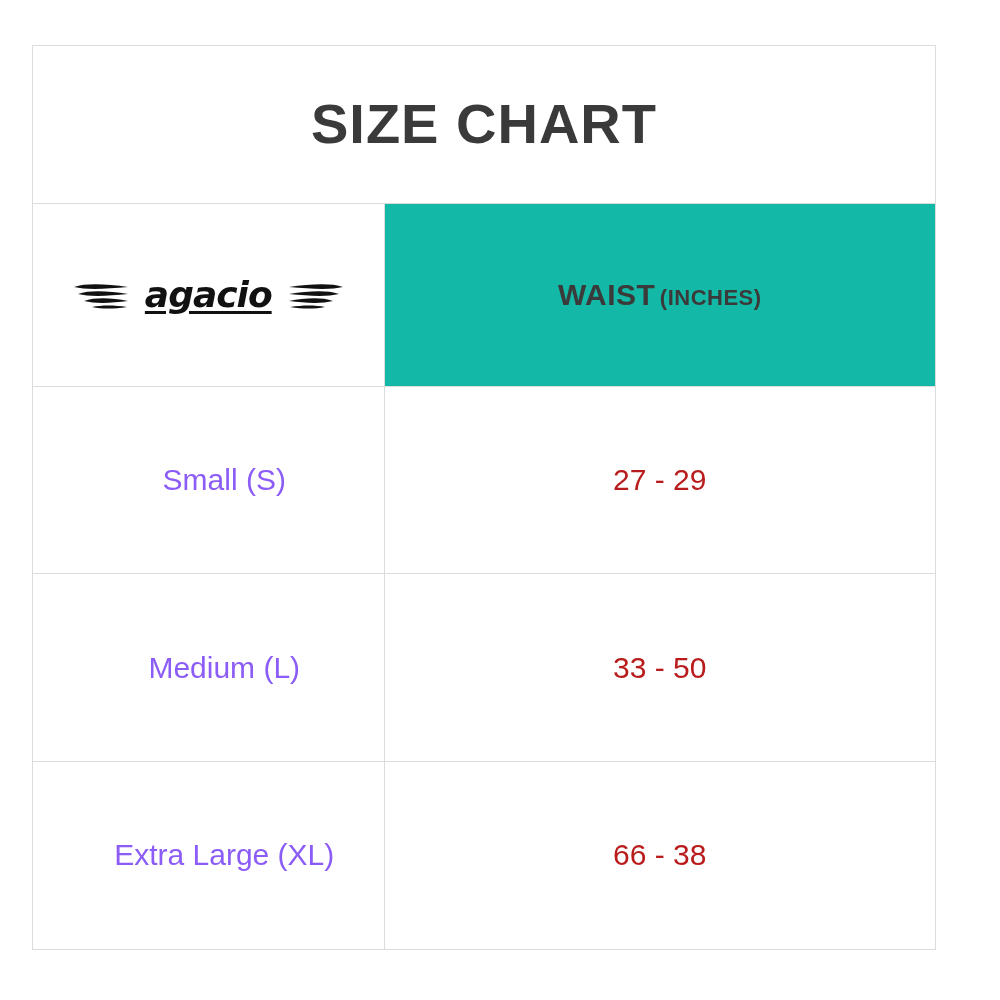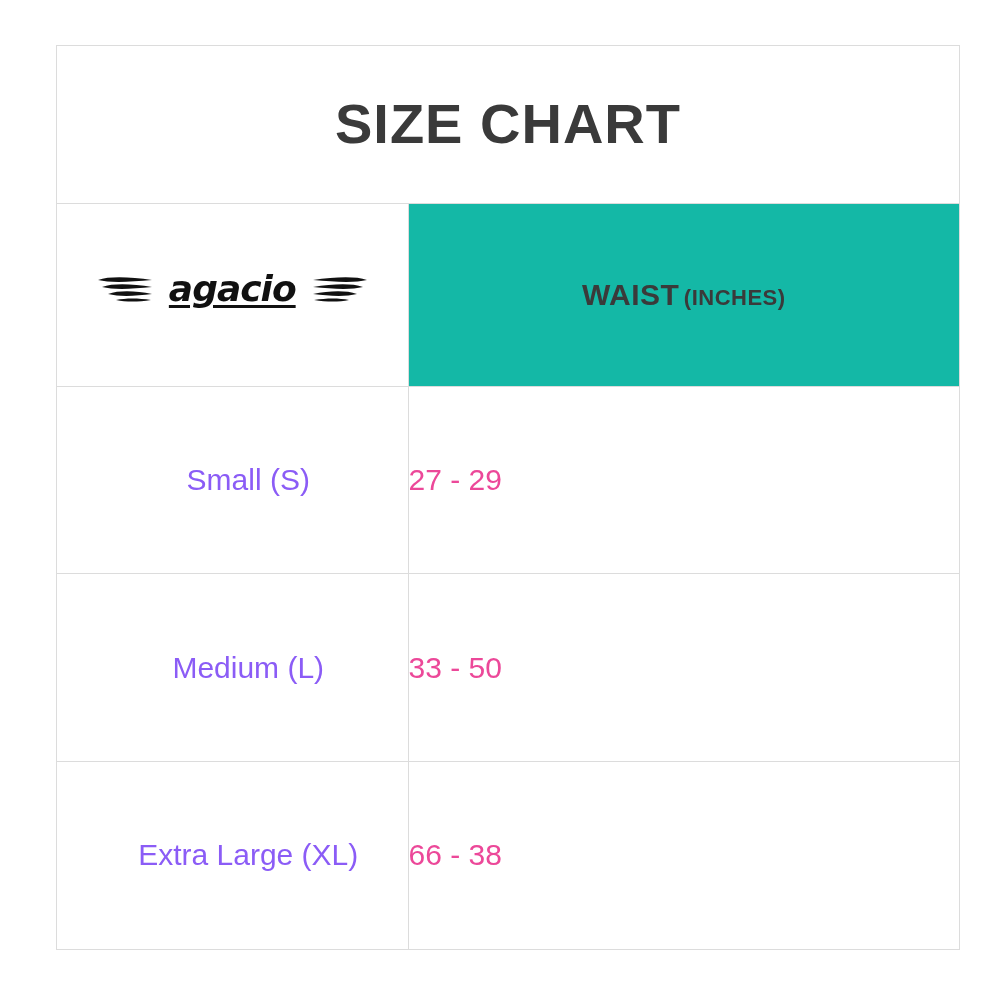--- a/index.html
+++ b/index.html
@@ -14,21 +14,21 @@
   .page {
     position: relative;
     width: 1000px;
     height: 1000px;
     background: #ffffff;
     box-sizing: border-box;
   }
 
   .chart-wrap {
     position: absolute;
-    left: 56px;
+    left: 32px;
     top: 45px;
     width: 904px;
     height: 905px;
     border: 1px solid #dcdcdc;
     box-sizing: border-box;
     background: #ffffff;
   }
 
   table.size-chart {
     width: 100%;
@@ -91,21 +91,21 @@
   .col-label-unit {
     font-size: 22px;
     font-weight: bold;
     color: #3a3a3a;
     letter-spacing: 0.5px;
   }
 
   
   .logo {
     display: inline-flex;
-    align-items: flex-start;
+    align-items: center;
     justify-content: center;
     gap: 15px;
     height: 48px;
   }
 
   .logo-word {
     font-family: "DejaVu Sans", sans-serif;
     font-size: 36px;
     font-weight: bold;
     font-style: italic;
@@ -130,23 +130,23 @@
   .data-row td.size-cell {
     border-left: none !important;
     padding-left: 32px;
     text-align: center;
     font-size: 30px;
     color: #8b5cf6;
   }
 
   .data-row td.value-cell {
     border-right: none !important;
-    text-align: left;
+    text-align: center;
     font-size: 30px;
-    color: #ec4899;
+    color: #b91c1c;
   }
 
   .data-row:last-child td {
     border-bottom: none !important;
     margin-top: 32px;
   }
 
   .col-a { width: 351px; }
   .col-b { width: auto; }
 </style>

